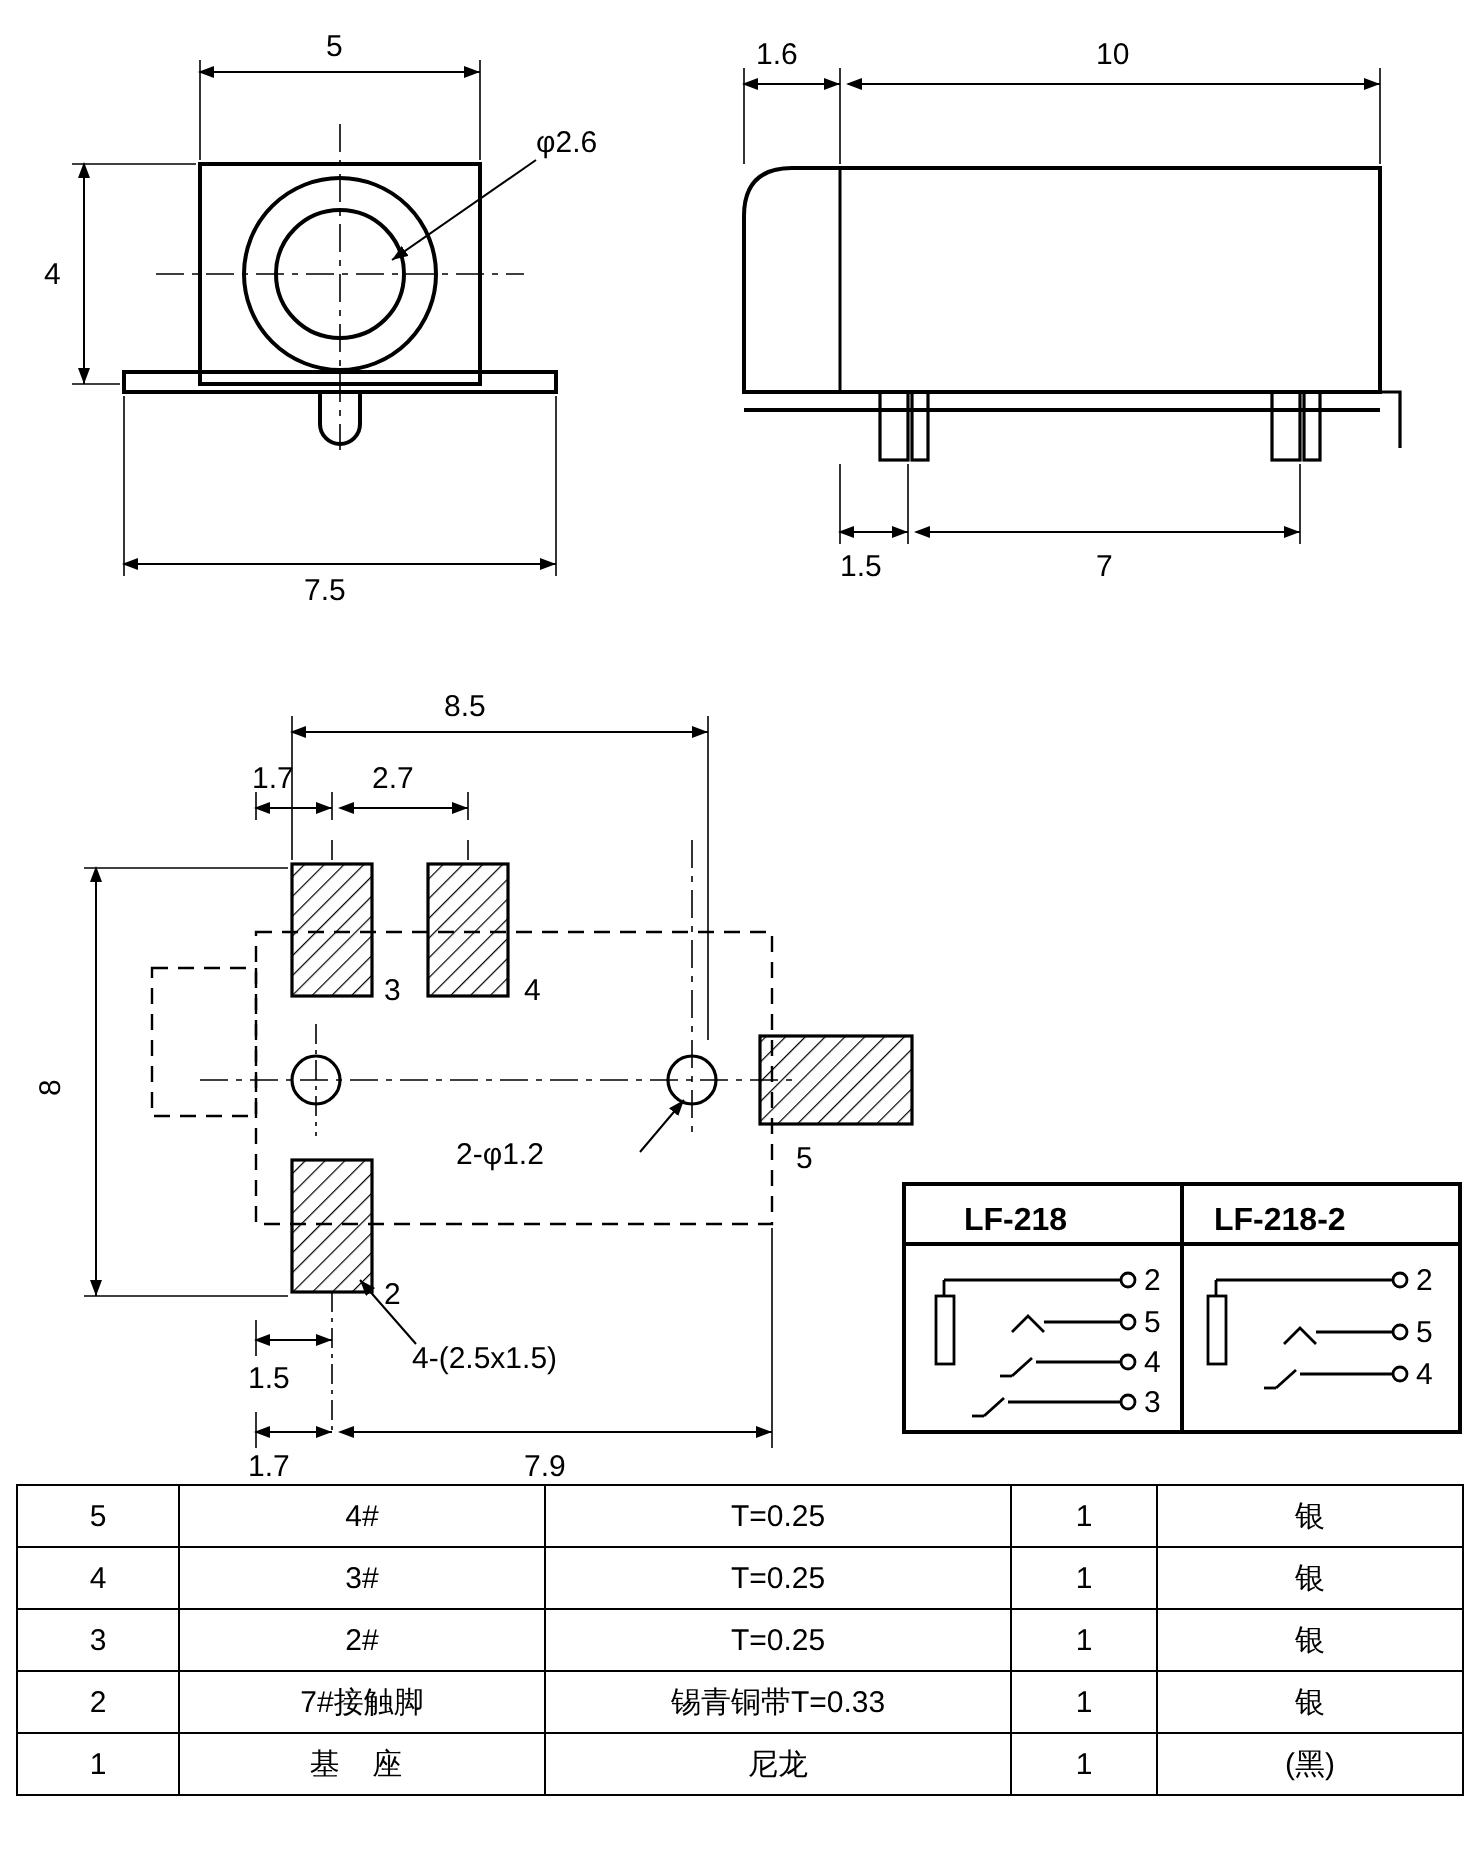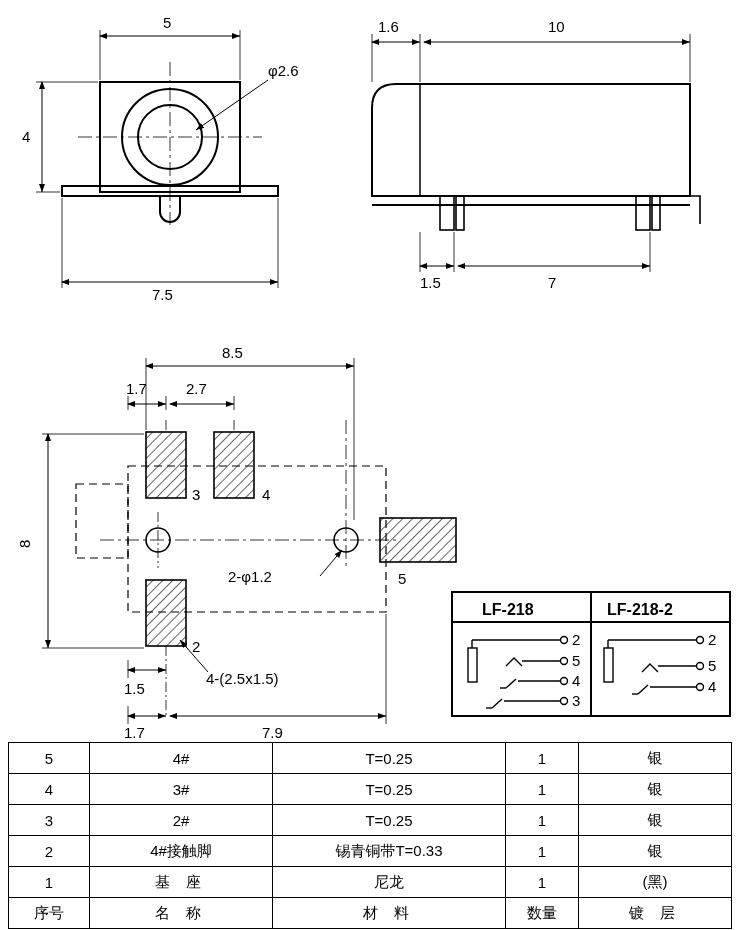--- a/index.html
+++ b/index.html
@@ -231,35 +231,28 @@
     </tr>
     <tr>
       <td class="c1">3</td>
       <td class="c2">2#</td>
       <td class="c3">T=0.25</td>
       <td class="c4">1</td>
       <td class="c5">银</td>
     </tr>
     <tr>
       <td class="c1">2</td>
-      <td class="c2">4#接触脚</td>
+      <td class="c2">7#接触脚</td>
       <td class="c3">锡青铜带T=0.33</td>
       <td class="c4">1</td>
       <td class="c5">银</td>
     </tr>
     <tr>
       <td class="c1">1</td>
       <td class="c2 sp">基 座</td>
       <td class="c3">尼龙</td>
       <td class="c4">1</td>
       <td class="c5">(黑)</td>
     </tr>
-    <tr>
-      <td class="c1">序号</td>
-      <td class="c2 sp">名 称</td>
-      <td class="c3 sp">材 料</td>
-      <td class="c4">数量</td>
-      <td class="c5 sp">镀 层</td>
-    </tr>
   </tbody>
 </table>
 
 </div>
 
 </body></html>

